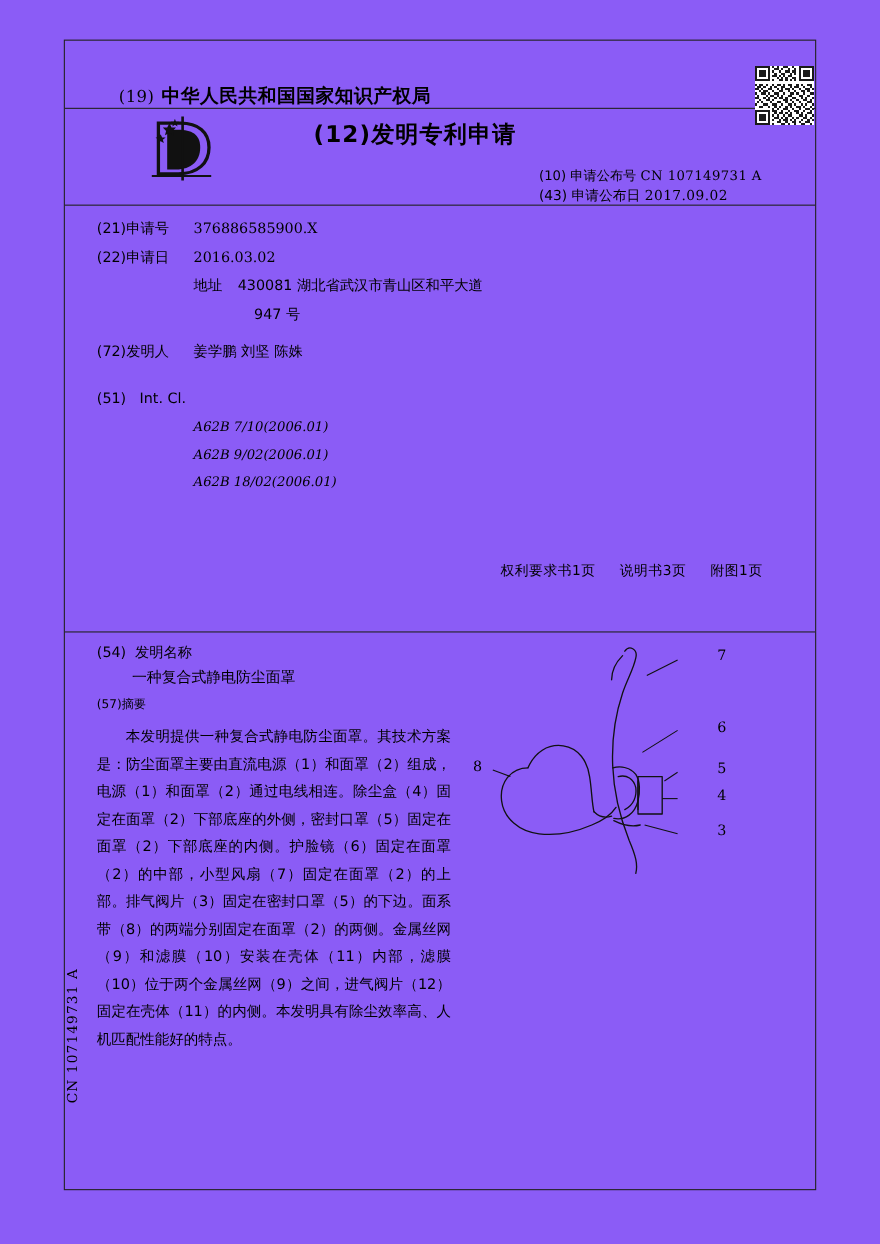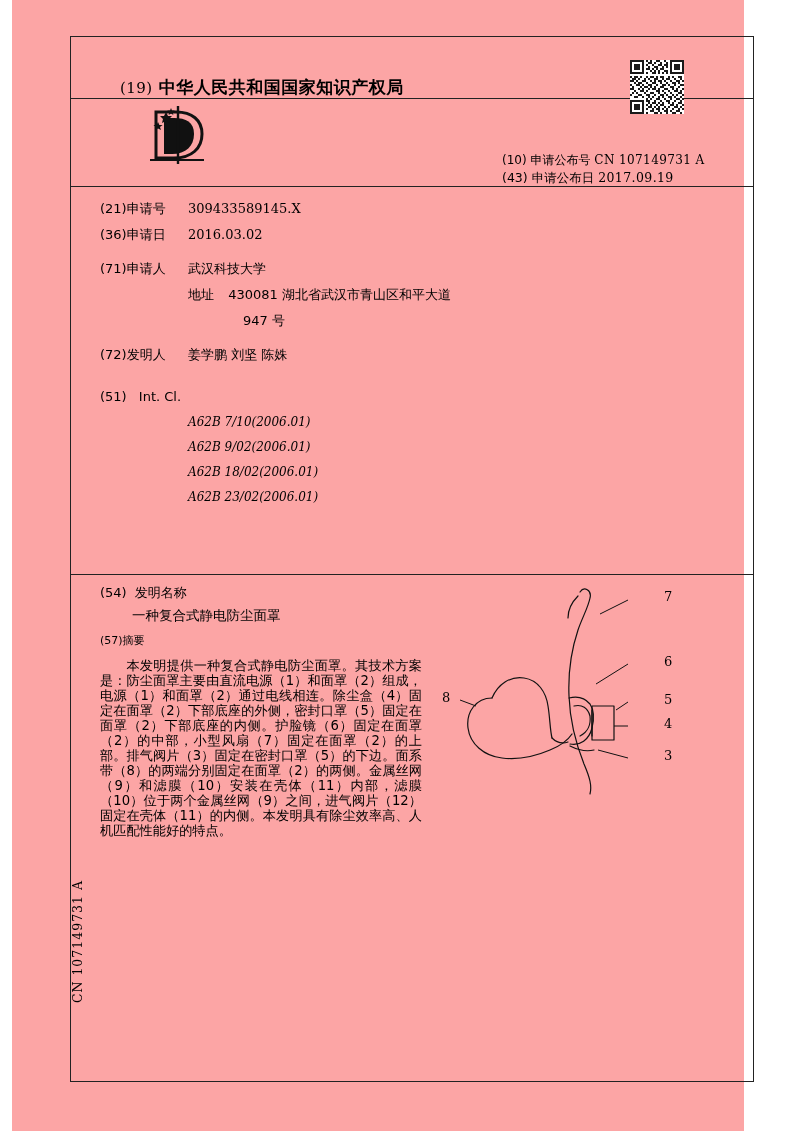--- a/index.html
+++ b/index.html
@@ -10,23 +10,23 @@
   body {
     width: 800px;
     height: 1131px;
     font-family: "DejaVu Sans", "Liberation Sans", sans-serif;
     color: #000;
     position: relative;
     overflow: hidden;
   }
   .page {
     position: absolute;
-    left: 12px; top: 0;
-    width: 732px; height: 1131px;
-    background: #fca5a5;
+    left: 0; top: 0;
+    width: 800px; height: 1131px;
+    background: #8b5cf6;
   }
   
   .frame {
     position: absolute;
     left: 58px; top: 36px;
     width: 684px; height: 1046px;
     border: 1px solid #222;
     box-sizing: border-box;
   }
   
@@ -159,21 +159,21 @@
     top: 633px;
     font-size: 11px;
     text-align: center;
   }
   .abstract {
     position: absolute;
     left: 88px;
     top: 658px;
     width: 322px;
     font-size: 13.2px;
-    line-height: 15px;
+    line-height: 25px;
     text-align: justify;
     text-justify: inter-ideograph;
   }
   .abstract p { margin: 0; text-indent: 2em; }
 
   
   .figure {
     position: absolute;
     left: 420px;
     top: 580px;
@@ -427,62 +427,64 @@
       <path d="M36 2 L36 60" stroke="#111" stroke-width="2.4" fill="none"></path>
       <g fill="#111">
         <polygon points="24,8 26,12 30,12 27,15 28,19 24,17 20,19 21,15 18,12 22,12"></polygon>
         <polygon points="16,18 17.4,21 20.6,21 18,23 19,26 16,24.4 13,26 14,23 11.4,21 14.6,21"></polygon>
         <polygon points="29,4 30,6.6 32.8,6.6 30.6,8.3 31.4,11 29,9.4 26.6,11 27.4,8.3 25.2,6.6 28,6.6"></polygon>
       </g>
       <path d="M8 56 L62 56" stroke="#111" stroke-width="2" fill="none"></path>
     </svg>
   </div>
 
+  <div class="title-12">
+    <span>(12)</span><span>发明专利申请</span>
+  </div>
 
   <div class="pub-no">
     <span>(10)</span>
     <span>申请公布号</span>
     <span class="mono">CN 107149731 A</span>
   </div>
   <div class="pub-date">
     <span>(43)</span>
     <span>申请公布日</span>
-    <span class="mono">2017.09.19</span>
+    <span class="mono">2017.09.02</span>
   </div>
 
   <div class="bib">
     <div class="row">
-      <span class="code"><span>(21)</span><span>申请号</span></span><span class="val">309433589145.X</span>
+      <span class="code"><span>(21)</span><span>申请号</span></span><span class="val">376886585900.X</span>
     </div>
     <div class="row">
-      <span class="code"><span>(36)</span><span>申请日</span></span><span class="val">2016.03.02</span>
-    </div>
-    <div class="row" style="margin-top:8px;">
-      <span class="code"><span>(71)</span><span>申请人</span></span><span class="val-cn">武汉科技大学</span>
+      <span class="code"><span>(22)</span><span>申请日</span></span><span class="val">2016.03.02</span>
     </div>
     <div class="addr-line">
       <span>地址</span>
       <span style="margin-left:10px;">430081  湖北省武汉市青山区和平大道</span>
     </div>
     <div class="addr-line2">
       <span>947 号</span>
     </div>
     <div class="row" style="margin-top:8px;">
       <span class="code"><span>(72)</span><span>发明人</span></span><span class="val-cn">姜学鹏    刘坚    陈姝</span>
     </div>
     <div class="row ipc-head" style="margin-top:16px;">
       <span>(51)</span>
       <span style="margin-left:8px;">Int. Cl.</span>
     </div>
     <div class="ipc-item">A62B  7/10(2006.01)</div>
     <div class="ipc-item">A62B  9/02(2006.01)</div>
     <div class="ipc-item">A62B  18/02(2006.01)</div>
-    <div class="ipc-item">A62B  23/02(2006.01)</div>
-  </div>
-
+  </div>
+
+  <div class="counts">
+    <span>权利要求书1页</span><span>说明书3页</span><span>附图1页</span>
+  </div>
 
   <div class="sec54">
     <span>(54)</span><span class="t">发明名称</span>
   </div>
   <div class="invention-title">一种复合式静电防尘面罩</div>
 
   <div class="sec57">
     <span>(57)</span><span class="t">摘要</span>
   </div>
   <div class="abstract">

